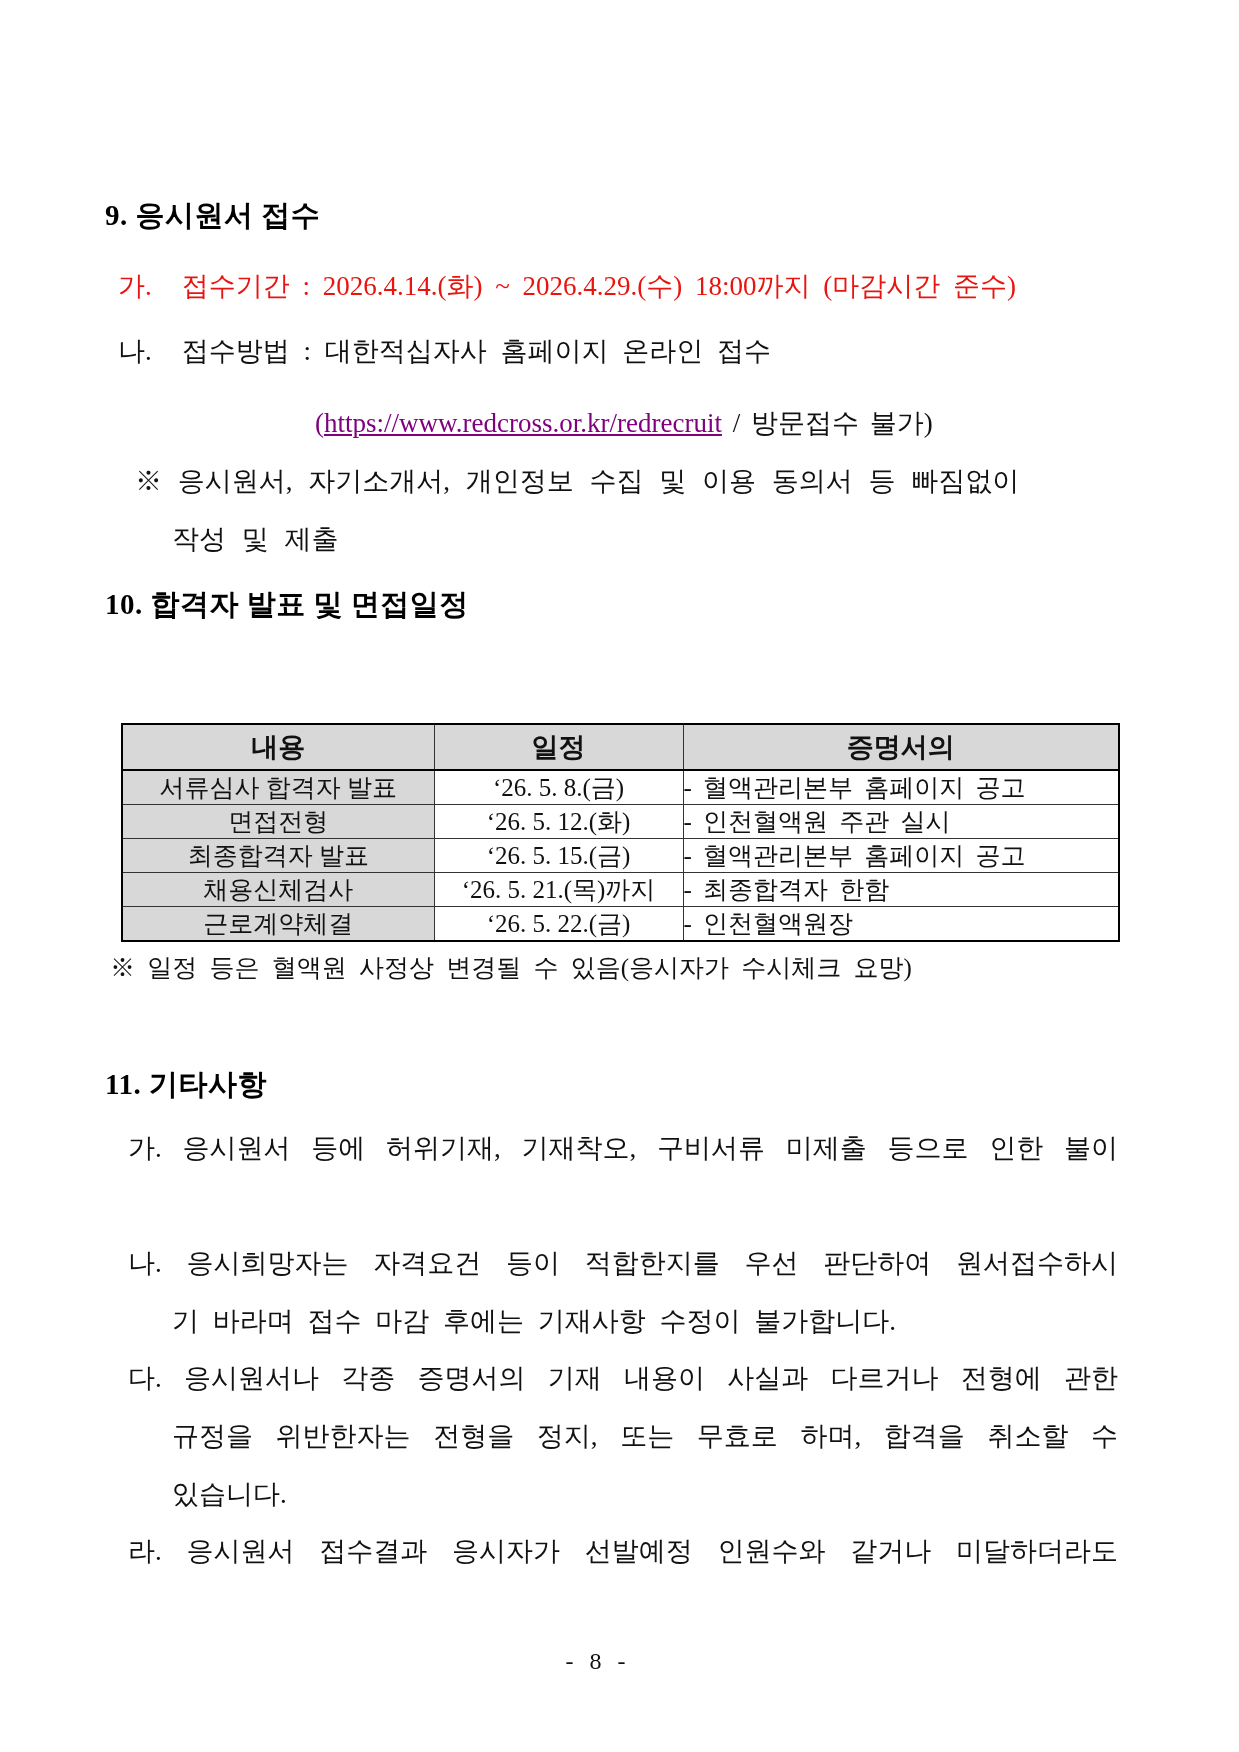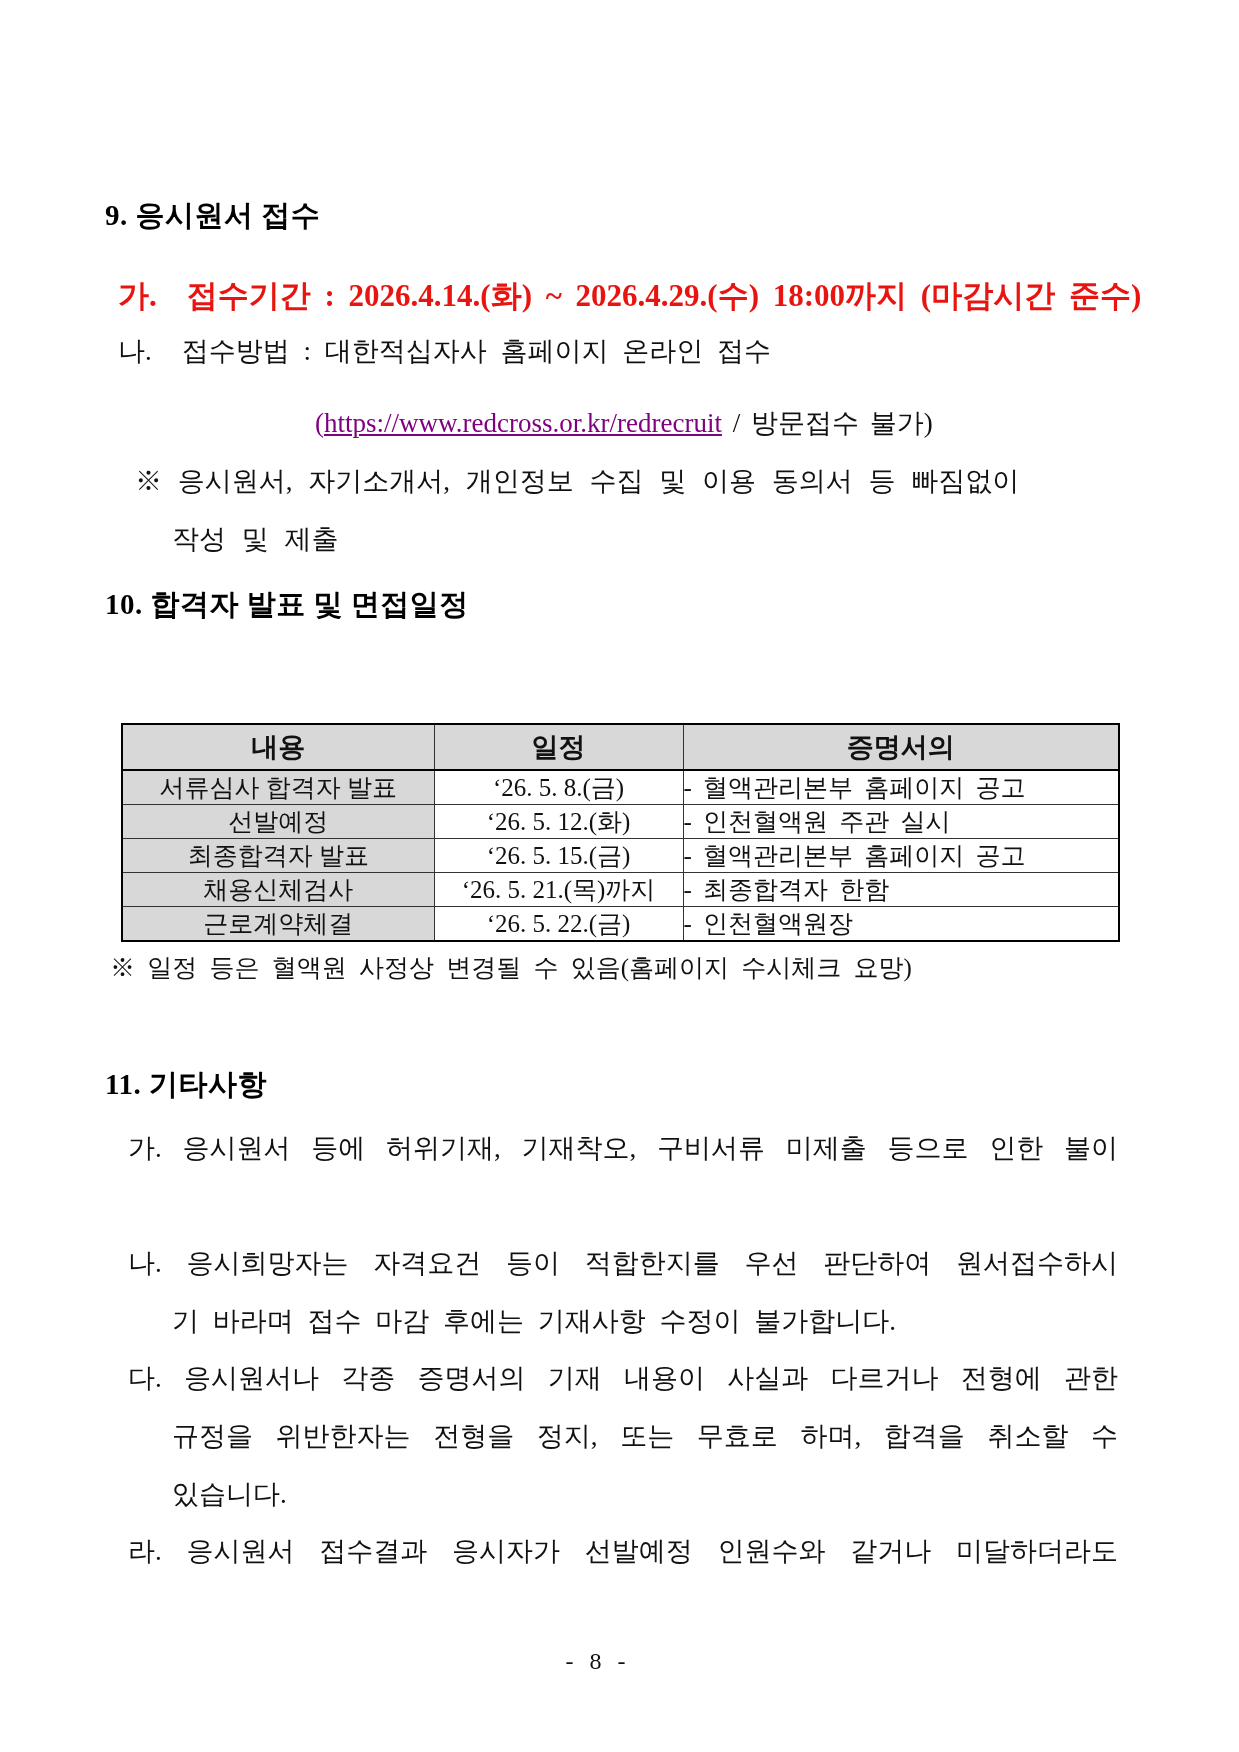--- a/index.html
+++ b/index.html
@@ -13,21 +13,21 @@
     overflow: hidden;
   }
   .abs { position: absolute; white-space: nowrap; }
   .h-sec {
     font-size: 29px;
     font-weight: bold;
     letter-spacing: 0.5px;
     color: #000000;
   }
   .body-line { font-size: 27px; word-spacing: 7px; }
-  .red-line  { font-size: 31px; font-weight: bold; color: #e8140f; word-spacing: 6px; margin-top: 7px; }
+  .red-line  { font-size: 27px; font-weight: normal; color: #e8140f; word-spacing: 6px; }
   .item-label { display: inline-block; margin-right: 30px; }
   .url-paren { color: #800080; }
   .url-link  { color: #800080; text-decoration: underline; cursor: pointer; }
   .note-line { font-size: 27px; word-spacing: 9px; }
   .just {
     white-space: normal;
     text-align: justify;
     text-align-last: justify;
     word-spacing: 2px;
   }
@@ -102,21 +102,21 @@
       <th>내용</th>
       <th>일정</th>
       <th>증명서의</th>
     </tr>
     <tr>
       <td class="c-name">서류심사 합격자 발표</td>
       <td class="c-date">‘26. 5. 8.(금)</td>
       <td class="c-detail">- 혈액관리본부 홈페이지 공고</td>
     </tr>
     <tr>
-      <td class="c-name">선발예정</td>
+      <td class="c-name">면접전형</td>
       <td class="c-date">‘26. 5. 12.(화)</td>
       <td class="c-detail">- 인천혈액원 주관 실시</td>
     </tr>
     <tr>
       <td class="c-name">최종합격자 발표</td>
       <td class="c-date">‘26. 5. 15.(금)</td>
       <td class="c-detail">- 혈액관리본부 홈페이지 공고</td>
     </tr>
     <tr>
       <td class="c-name">채용신체검사</td>
@@ -124,21 +124,21 @@
       <td class="c-detail">- 최종합격자 한함</td>
     </tr>
     <tr>
       <td class="c-name">근로계약체결</td>
       <td class="c-date">‘26. 5. 22.(금)</td>
       <td class="c-detail">- 인천혈액원장</td>
     </tr>
   </tbody>
     </table>
 
-  <div class="abs small-note" style="left:110px; top:951px;">※ 일정 등은 혈액원 사정상 변경될 수 있음(홈페이지 수시체크 요망)</div>
+  <div class="abs small-note" style="left:110px; top:951px;">※ 일정 등은 혈액원 사정상 변경될 수 있음(응시자가 수시체크 요망)</div>
 
   <div class="abs h-sec" style="left:105px; top:1065px;">11. 기타사항</div>
 
   <div class="abs body-line just" style="left:128px; top:1130px; width:990px;">가. 응시원서 등에 허위기재, 기재착오, 구비서류 미제출 등으로 인한 불이</div>
 
   <div class="abs body-line just" style="left:128px; top:1245px; width:990px;">나. 응시희망자는 자격요건 등이 적합한지를 우선 판단하여 원서접수하시</div>
   <div class="abs body-line" style="left:172px; top:1303px;">기 바라며 접수 마감 후에는 기재사항 수정이 불가합니다.</div>
 
   <div class="abs body-line just" style="left:172px; top:1418px; width:946px;">규정을 위반한자는 전형을 정지, 또는 무효로 하며, 합격을 취소할 수</div>
   <div class="abs body-line just" style="left:128px; top:1360px; width:990px;">다. 응시원서나 각종 증명서의 기재 내용이 사실과 다르거나 전형에 관한</div>

